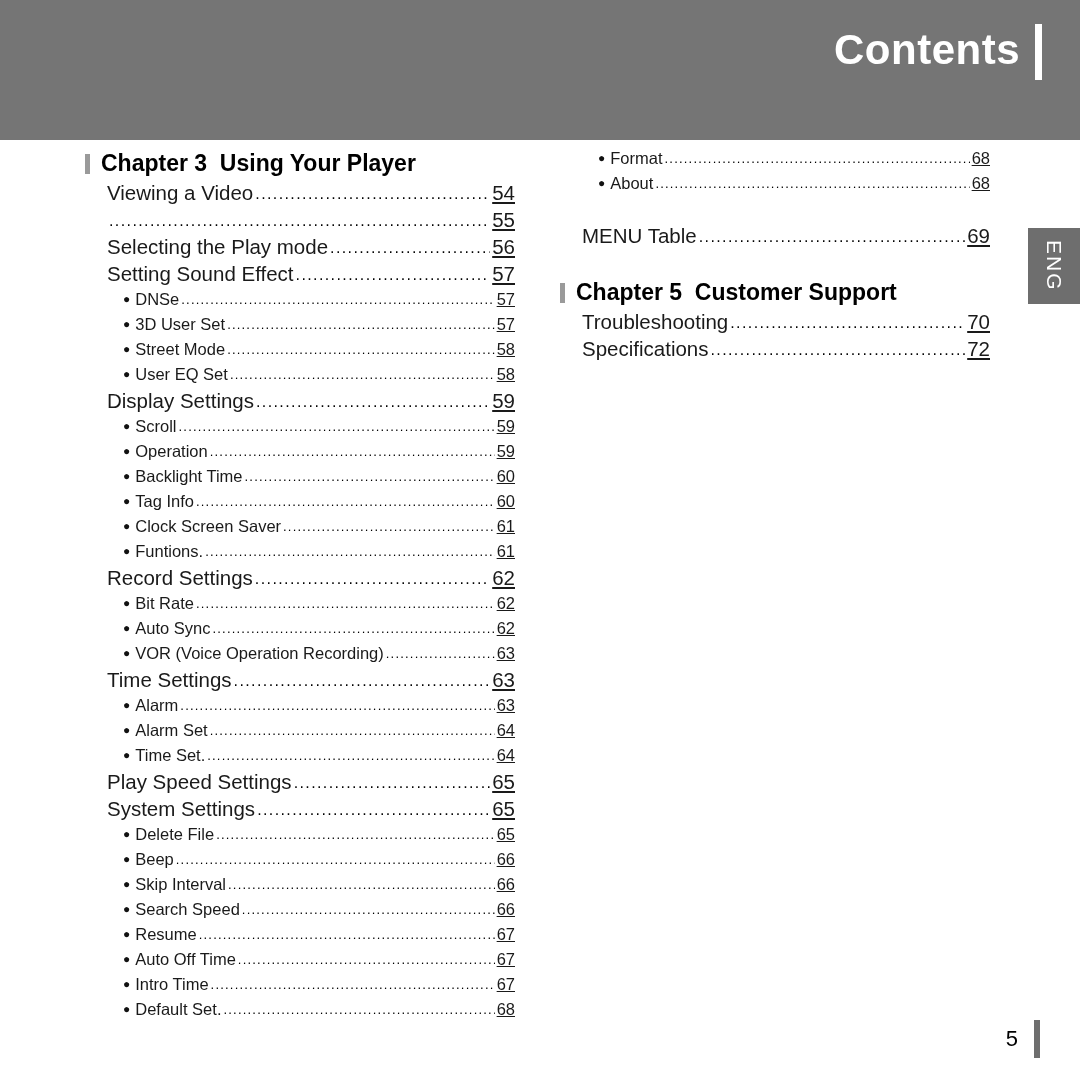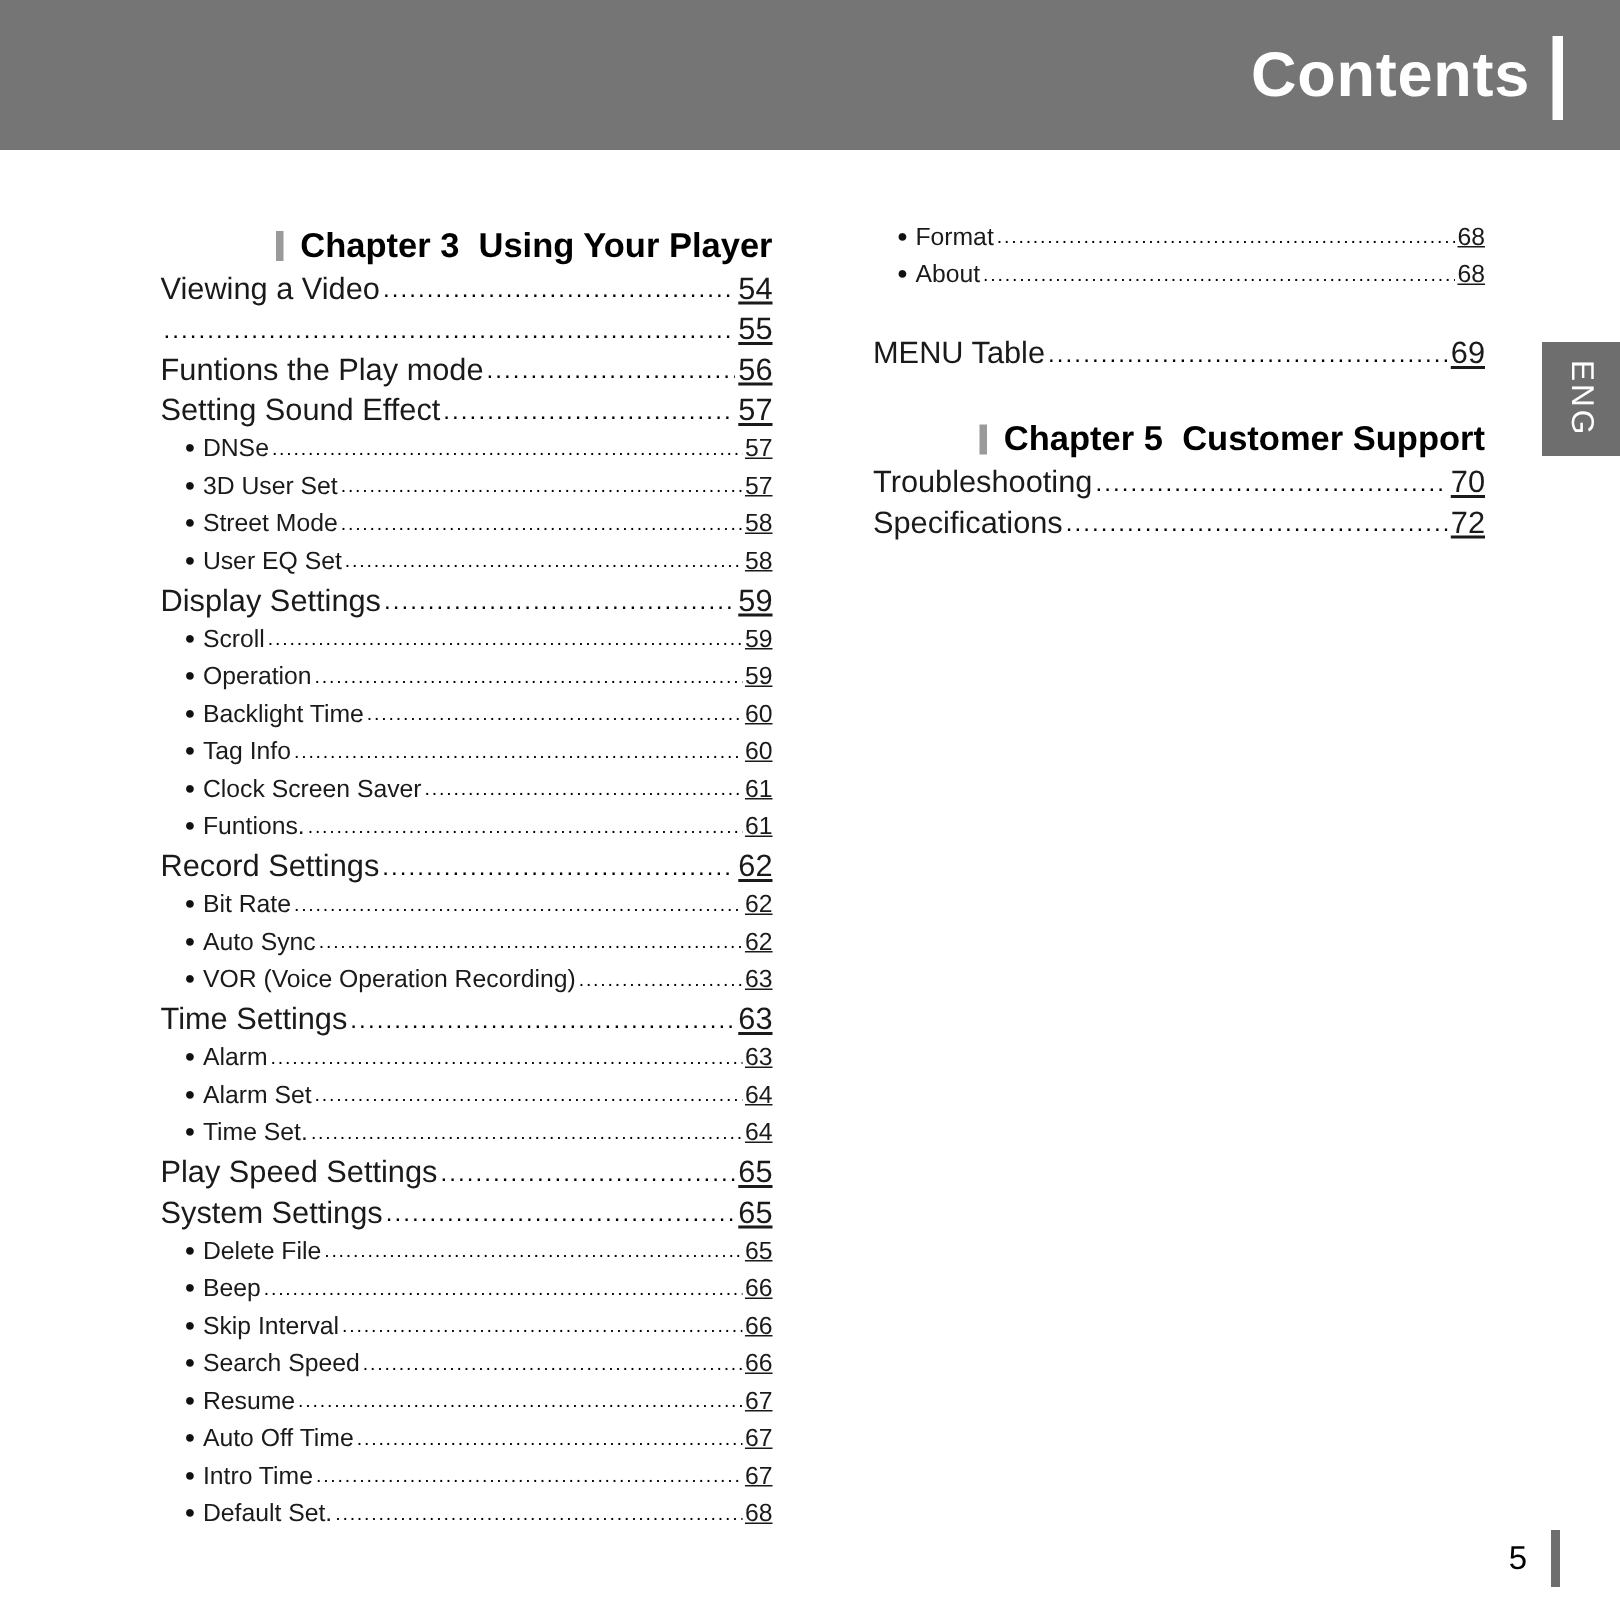--- a/index.html
+++ b/index.html
@@ -5,21 +5,21 @@
   html,body{margin:0;padding:0;}
   body{
     width:1080px;height:1080px;
     background:#ffffff;
     font-family:"Liberation Sans", sans-serif;
     position:relative;
     overflow:hidden;
   }
   
   #header{
-    position:absolute;left:0;top:0;width:1080px;height:100px;
+    position:absolute;left:0;top:0;width:1080px;height:140px;
     background:#757575;
   }
   #header-title{
     position:absolute;right:60px;top:50px;
     transform:translateY(-50%);
     color:#ffffff;
     font-size:42px;font-weight:bold;
     letter-spacing:0.5px;
   }
   #header-bar{
@@ -39,21 +39,20 @@
   }
   
   .col{position:absolute;top:150px;}
   #col-left{left:85px;width:430px;}
   #col-right{left:560px;width:430px;}
 
   
   .chapter{
     display:flex;align-items:center;
     margin:0 0 6px 0;
-    justify-content:flex-end;
   }
   .chapter .tick{
     display:inline-block;width:5px;height:20px;background:#9a9a9a;
     margin-right:11px;flex:0 0 auto;
   }
   .chapter .ctitle{
     font-size:23px;font-weight:bold;color:#000;
     white-space:pre;
   }
   
@@ -129,21 +128,21 @@
       <div class="entry lvl1">
         <span class="label">Viewing a Video</span>
         <span class="dots">........................................................................................................................</span>
         <span class="page">54</span>
       </div>
       <div class="entry lvl1">
         <span class="dots">........................................................................................................................</span>
         <span class="page">55</span>
       </div>
       <div class="entry lvl1">
-        <span class="label">Funtions the Play mode</span>
+        <span class="label">Selecting the Play mode</span>
         <span class="dots">........................................................................................................................</span>
         <span class="page">56</span>
       </div>
       <div class="entry lvl1">
         <span class="label">Setting Sound Effect</span>
         <span class="dots">........................................................................................................................</span>
         <span class="page">57</span>
       </div>
       <div class="entry lvl2">
         <span class="bullet">●</span>

